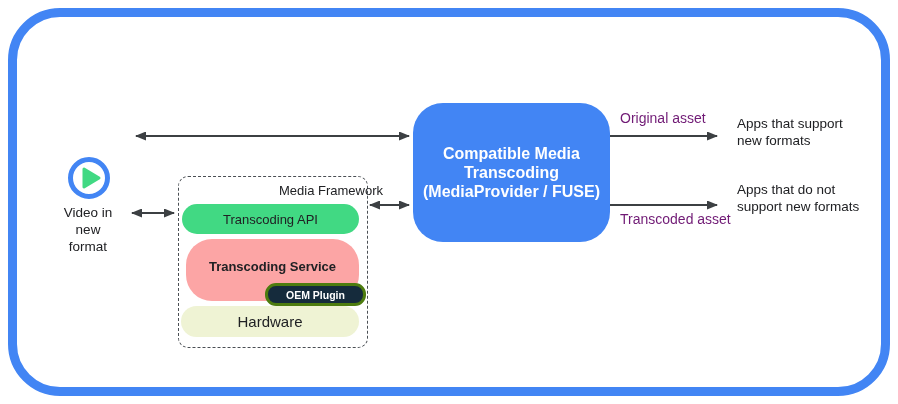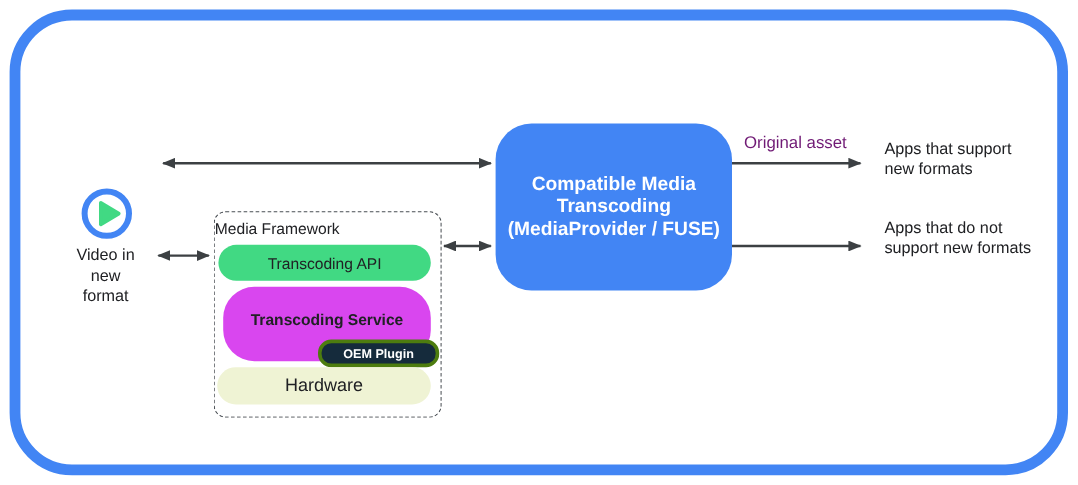--- a/index.html
+++ b/index.html
@@ -51,23 +51,23 @@
   .framework {
     position: absolute;
     left: 178px; top: 176px;
     width: 190px; height: 172px;
     border: 1.5px dashed #4a4f54;
     border-radius: 10px;
     box-sizing: border-box;
   }
   .fw-title {
     position: absolute;
-    left: 0; top: 6px;
+    left: 16px; top: 6px;
     width: 100%;
-    text-align: left;
+    text-align: right;
     font-size: 13px;
   }
   .layer {
     position: absolute;
     display: flex;
     align-items: center;
     justify-content: center;
     box-sizing: border-box;
     text-align: center;
   }
@@ -76,21 +76,21 @@
     width: 177px; height: 30px;
     border-radius: 15px;
     background: #41D983;
     font-weight: normal;
     font-size: 13px;
   }
   .layer-service {
     left: 7px; top: 62px;
     width: 173px; height: 62px;
     border-radius: 26px;
-    background: #d946ef;
+    background: #fca5a5;
     font-weight: bold;
     font-size: 13px;
     padding-bottom: 8px;
   }
   .oem-badge {
     position: absolute;
     left: 79px; top: 44px;
     width: 95px; height: 17px;
     border-radius: 11px;
     border: 3px solid #4d7c0f;
@@ -192,19 +192,20 @@
     <div class="layer layer-hardware">
       <span>Hardware</span>
     </div>
   </div>
 
   <div class="transcoding-box preline">Compatible Media
 Transcoding
 (MediaProvider / FUSE)</div>
 
   <div class="edge-label edge-original">Original asset</div>
+  <div class="edge-label edge-transcoded">Transcoded asset</div>
 
   <div class="target-label target-1 preline">Apps that support
 new formats</div>
   <div class="target-label target-2 preline">Apps that do not
 support new formats</div>
 
 </div>
 
 </body></html>

